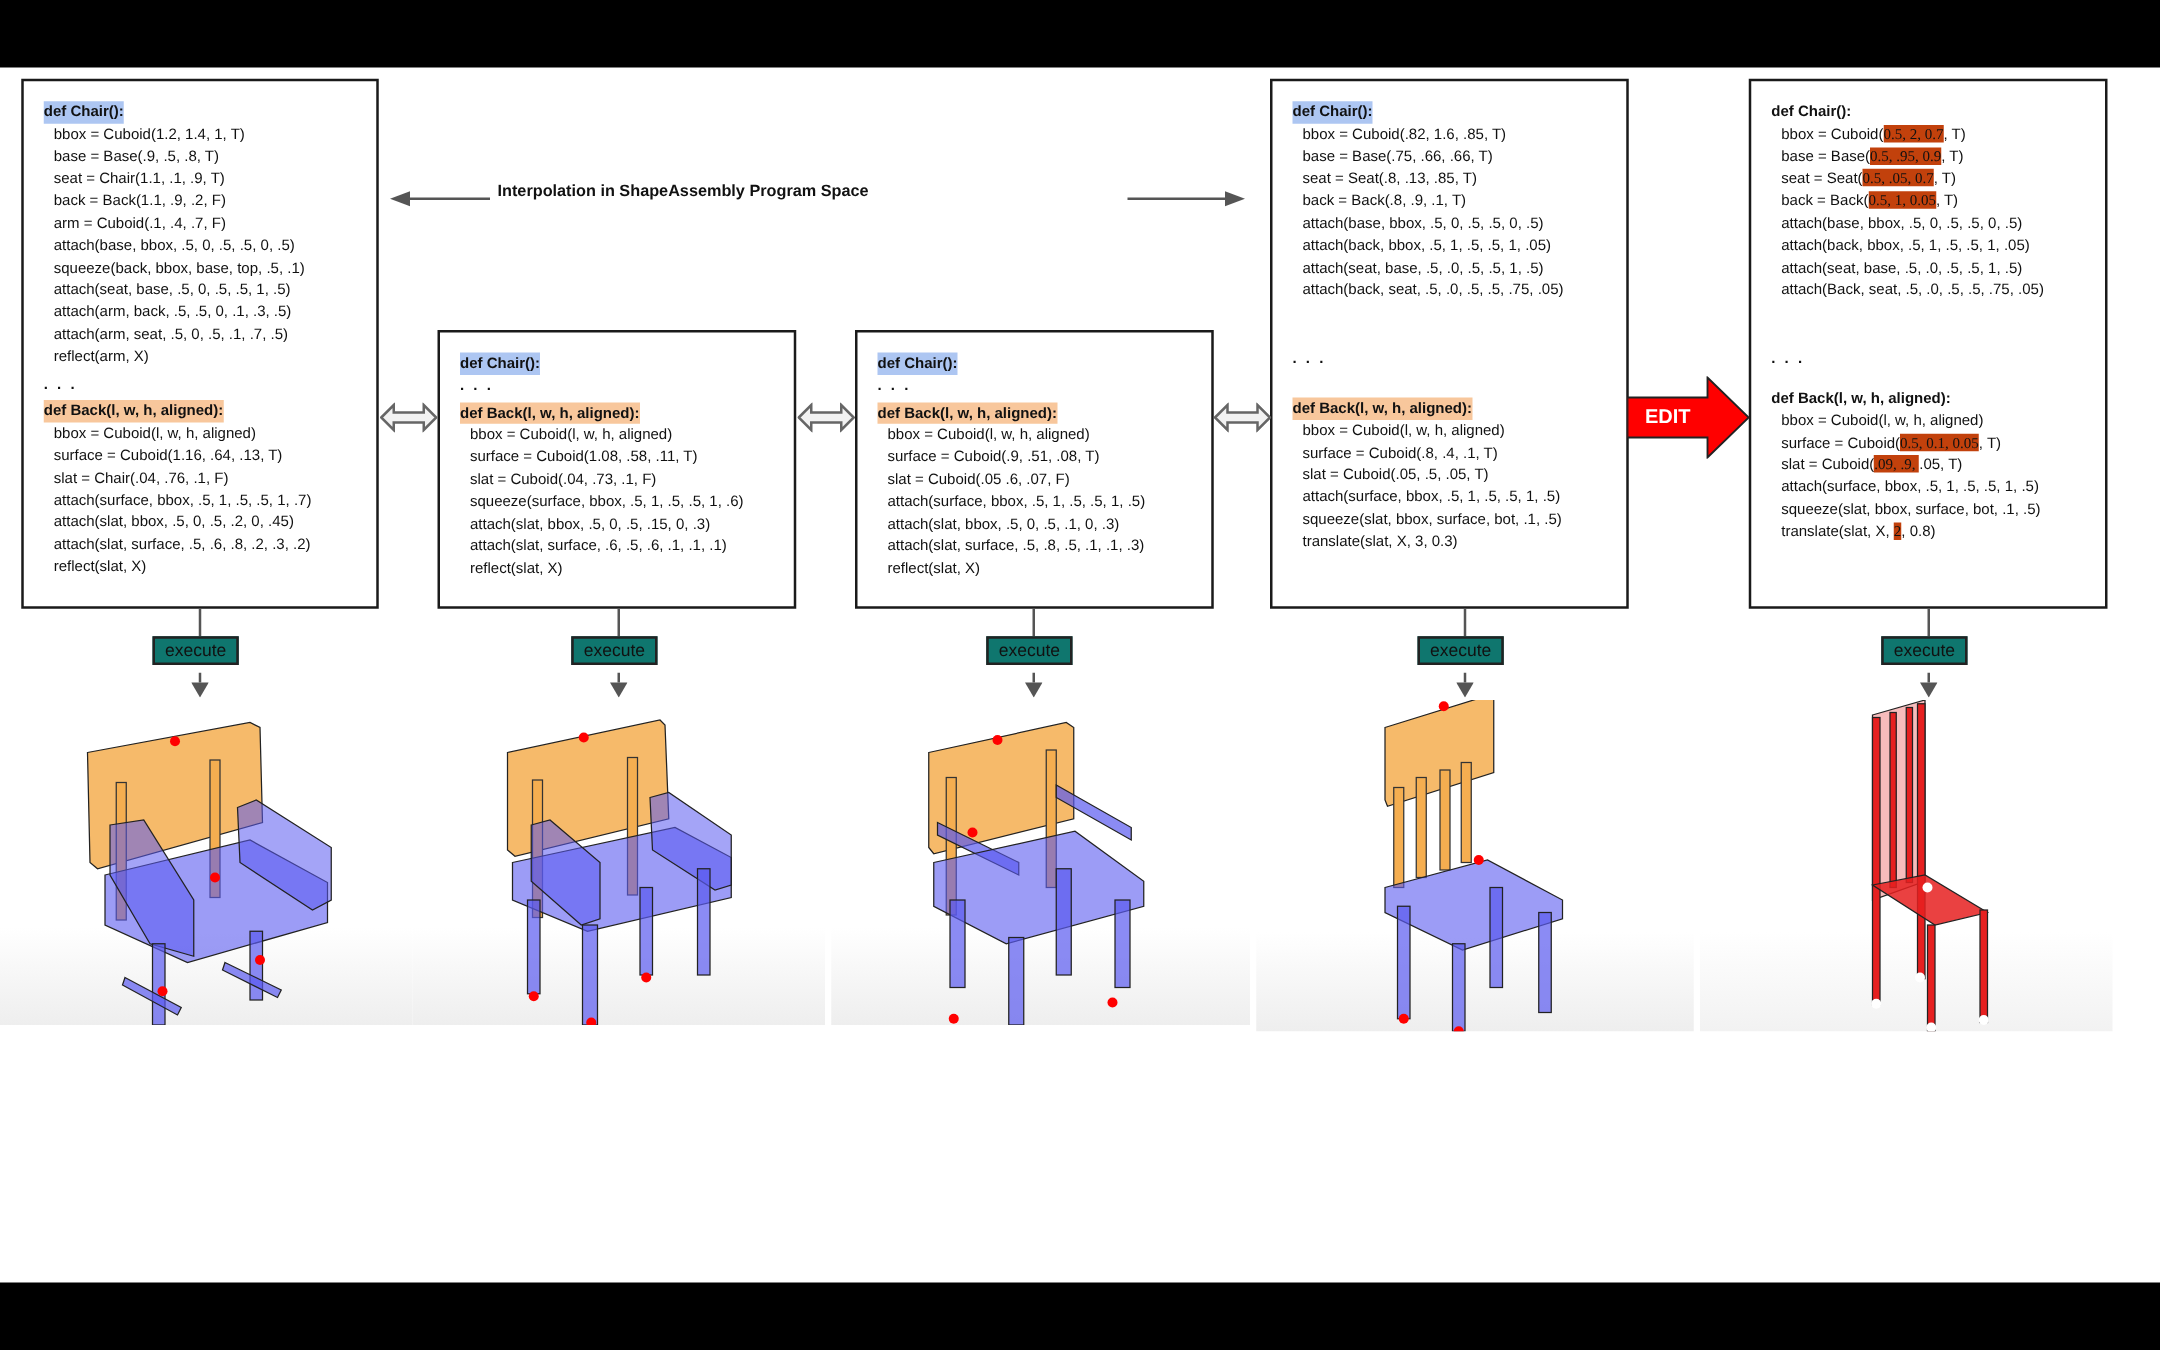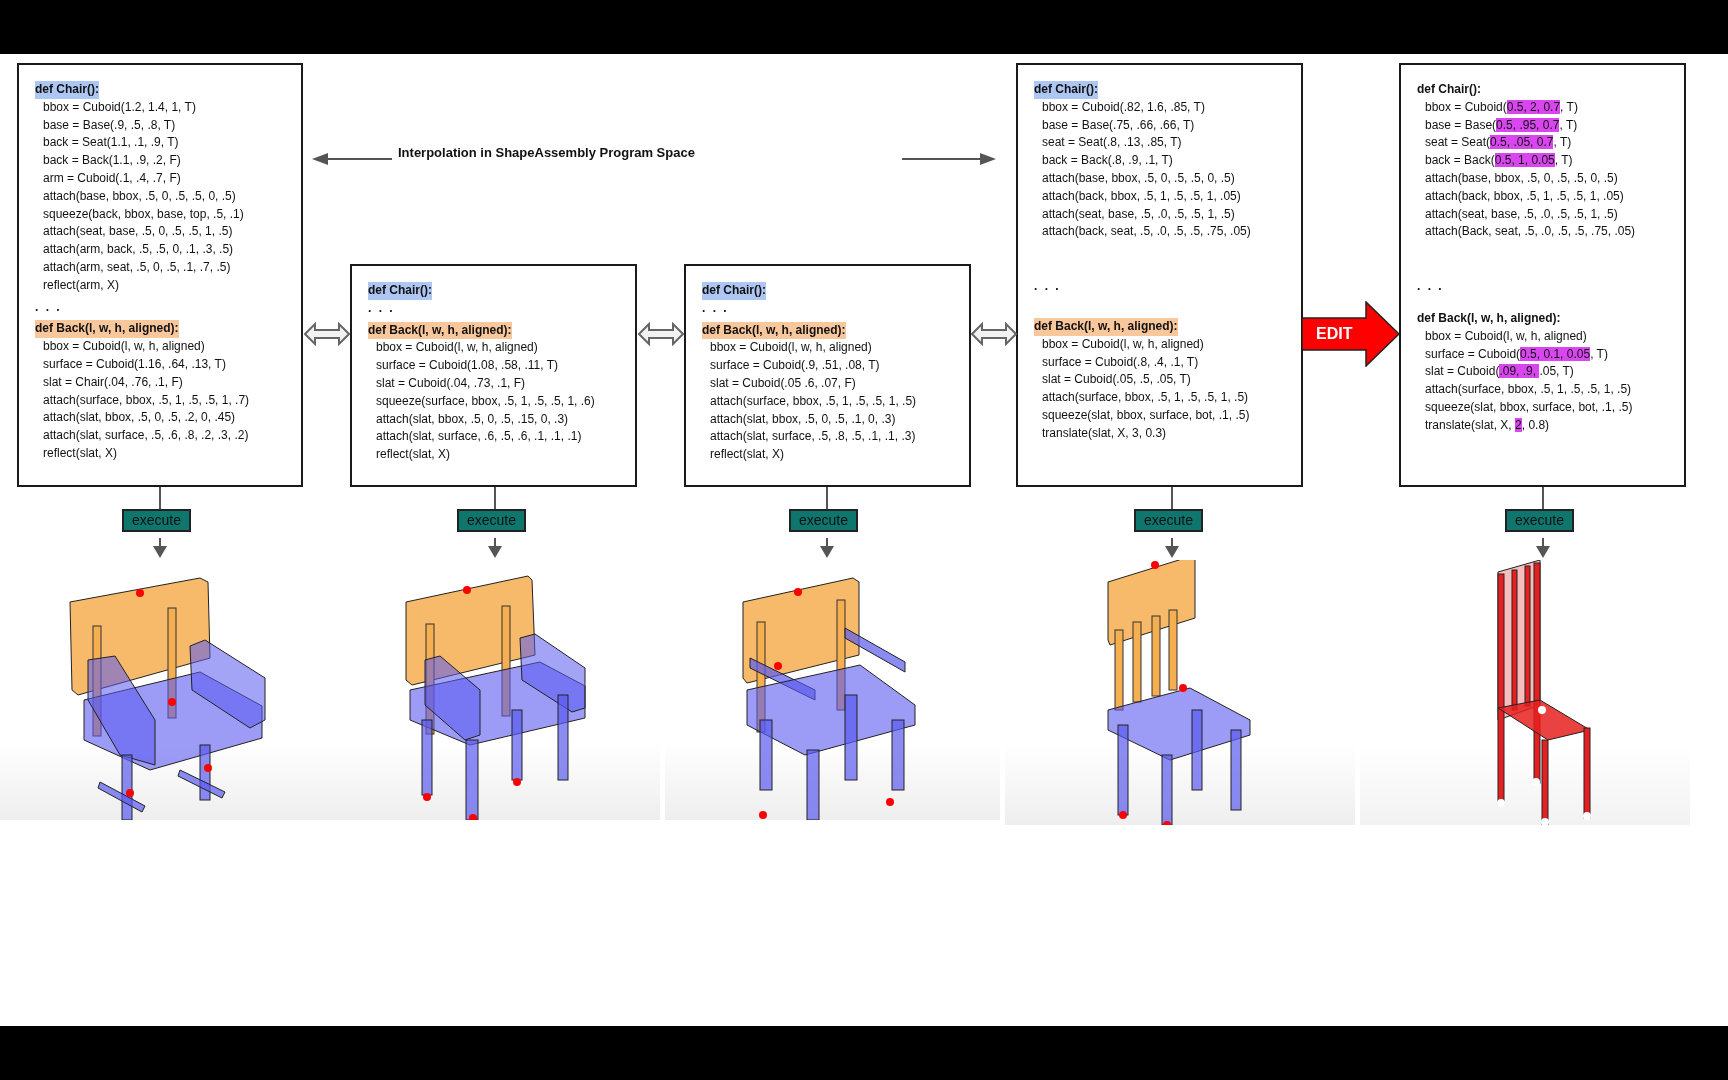--- a/index.html
+++ b/index.html
@@ -9,21 +9,21 @@
   .bar.top { top:0; height:54px; }
   .bar.bottom { top:1026px; height:54px; }
   .prog { position:absolute; border:2px solid #1a1a1a; background:#fff; box-sizing:border-box;
           font-size:12px; line-height:17.8px; padding:16px 0 0 16px; }
   .prog .ln { white-space:pre; display:block; padding-left:8px; }
   .prog .hdr { font-weight:bold; padding-left:0; display:inline-block; }
   .prog .hdr.blue { background:#adc6f2; }
   .prog .hdr.orange { background:#f8c79c; }
   .prog .dots { padding-left:0; letter-spacing:2px; font-weight:bold; }
   .prog .gap { height:10px; }
-  .hl { background:#d946ef; }
+  .hl { background:#c2410c;font-family:Liberation Serif, serif; }
   .title { position:absolute; top:145px; left:398px; font-weight:bold; font-size:13px; white-space:nowrap; }
   .hline { position:absolute; height:2px; background:#555; }
   .exec { position:absolute; border:2px solid #222; background:#0f766e; font-size:14px;
           padding:1px 8px; line-height:17px; box-sizing:border-box; }
   .vline { position:absolute; width:2px; background:#555; }
   .chair { position:absolute; }
   svg { display:block; }
 </style>
 </head>
 <body>
@@ -38,21 +38,21 @@
 <div class="title">Interpolation in ShapeAssembly Program Space</div>
 <div class="hline" style="left:902px;top:158px;width:84px;"></div>
 <svg style="position:absolute;left:980px;top:151px" width="16" height="16">
     <polygon points="16,8 0,2 0,14" fill="#555"></polygon>
   </svg>
 
 <div class="prog" style="left:17px;top:63px;width:286px;height:424px;">
   <span class="hdr blue">def Chair():</span>
   <span class="ln">bbox = Cuboid(1.2, 1.4, 1, T)</span>
   <span class="ln">base = Base(.9, .5, .8, T)</span>
-  <span class="ln">back = Seat(1.1, .1, .9, T)</span>
+  <span class="ln">seat = Chair(1.1, .1, .9, T)</span>
   <span class="ln">back = Back(1.1, .9, .2, F)</span>
   <span class="ln">arm = Cuboid(.1, .4, .7, F)</span>
   <span class="ln">attach(base, bbox, .5, 0, .5, .5, 0, .5)</span>
   <span class="ln">squeeze(back, bbox, base, top, .5, .1)</span>
   <span class="ln">attach(seat, base, .5, 0, .5, .5, 1, .5)</span>
   <span class="ln">attach(arm, back, .5, .5, 0, .1, .3, .5)</span>
   <span class="ln">attach(arm, seat, .5, 0, .5, .1, .7, .5)</span>
   <span class="ln">reflect(arm, X)</span>
   <div class="gap" style="height:4px"></div>
   <span class="ln dots">. . .</span>
@@ -113,21 +113,21 @@
   <span class="ln">surface = Cuboid(.8, .4, .1, T)</span>
   <span class="ln">slat = Cuboid(.05, .5, .05, T)</span>
   <span class="ln">attach(surface, bbox, .5, 1, .5, .5, 1, .5)</span>
   <span class="ln">squeeze(slat, bbox, surface, bot, .1, .5)</span>
   <span class="ln">translate(slat, X, 3, 0.3)</span>
 </div>
 
 <div class="prog" style="left:1399px;top:63px;width:287px;height:424px;">
   <span class="hdr">def Chair():</span>
   <span class="ln"><span>bbox = Cuboid(</span><span class="hl">0.5, 2, 0.7</span><span>, T)</span></span>
-  <span class="ln"><span>base = Base(</span><span class="hl">0.5, .95, 0.7</span><span>, T)</span></span>
+  <span class="ln"><span>base = Base(</span><span class="hl">0.5, .95, 0.9</span><span>, T)</span></span>
   <span class="ln"><span>seat = Seat(</span><span class="hl">0.5, .05, 0.7</span><span>, T)</span></span>
   <span class="ln"><span>back = Back(</span><span class="hl">0.5, 1, 0.05</span><span>, T)</span></span>
   <span class="ln">attach(base, bbox, .5, 0, .5, .5, 0, .5)</span>
   <span class="ln">attach(back, bbox, .5, 1, .5, .5, 1, .05)</span>
   <span class="ln">attach(seat, base, .5, .0, .5, .5, 1, .5)</span>
   <span class="ln">attach(Back, seat, .5, .0, .5, .5, .75, .05)</span>
   <div class="gap" style="height:37px"></div>
   <span class="ln dots">. . .</span>
   <div class="gap" style="height:14px"></div>
   <span class="hdr">def Back(l, w, h, aligned):</span>

